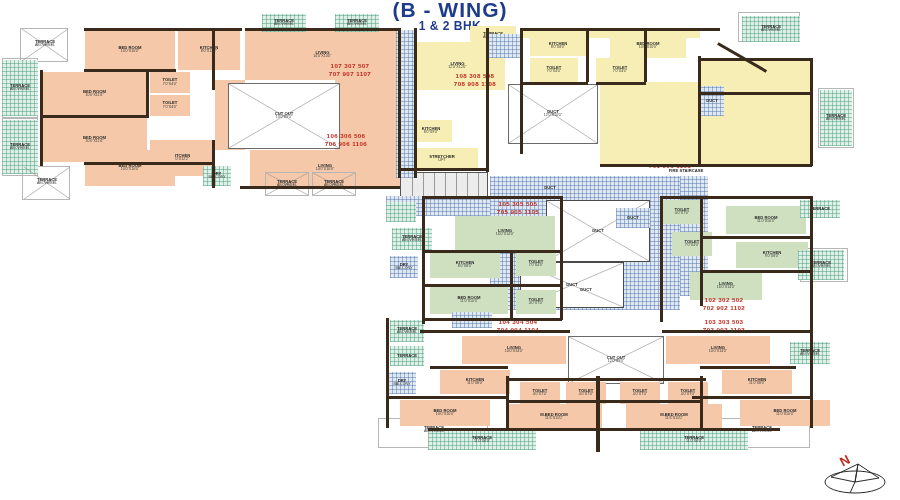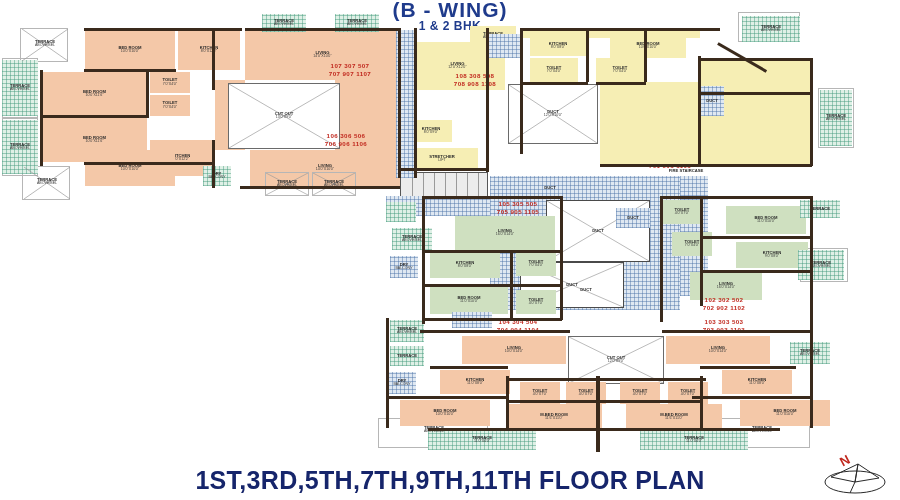--- a/index.html
+++ b/index.html
@@ -55,21 +55,20 @@
   .compass .n{position:absolute;left:18px;top:-3px;color:#c0281e;
       font-weight:bold;font-size:13px;transform:rotate(-28deg);}
 </style>
 </head>
 <body>
 
 <div id="stage">
 
   <div class="title-main">(B - WING)</div>
   <div class="title-sub">1 &amp; 2 BHK</div>
-  <div class="title-bottom">1ST,3RD,5TH,7TH,9TH,11TH FLOOR PLAN</div>
 
   <div class="outline" style="left:20px;top:28px;width:48px;height:34px;"></div>
   <div class="outline" style="left:2px;top:58px;width:36px;height:60px;"></div>
   <div class="outline" style="left:2px;top:118px;width:36px;height:58px;"></div>
   <div class="outline" style="left:22px;top:166px;width:48px;height:34px;"></div>
   <div class="outline" style="left:738px;top:12px;width:62px;height:30px;"></div>
   <div class="outline" style="left:818px;top:88px;width:36px;height:60px;"></div>
   <div class="outline" style="left:800px;top:248px;width:48px;height:34px;"></div>
   <div class="outline" style="left:378px;top:418px;width:110px;height:30px;"></div>
   <div class="outline" style="left:700px;top:418px;width:110px;height:30px;"></div>

